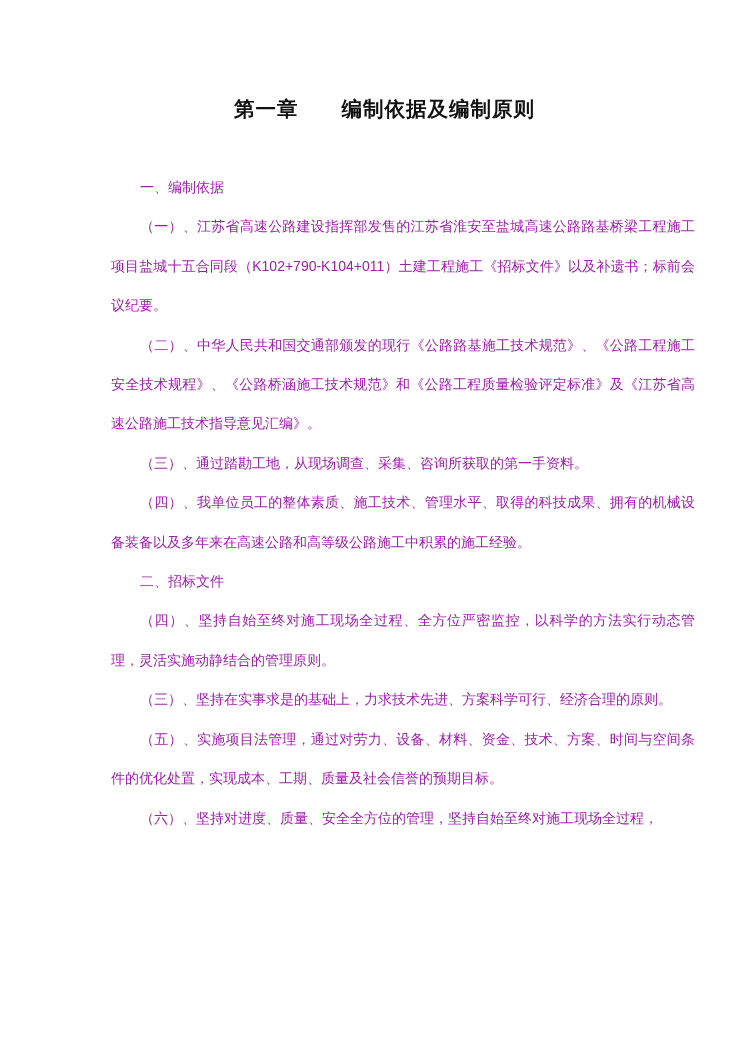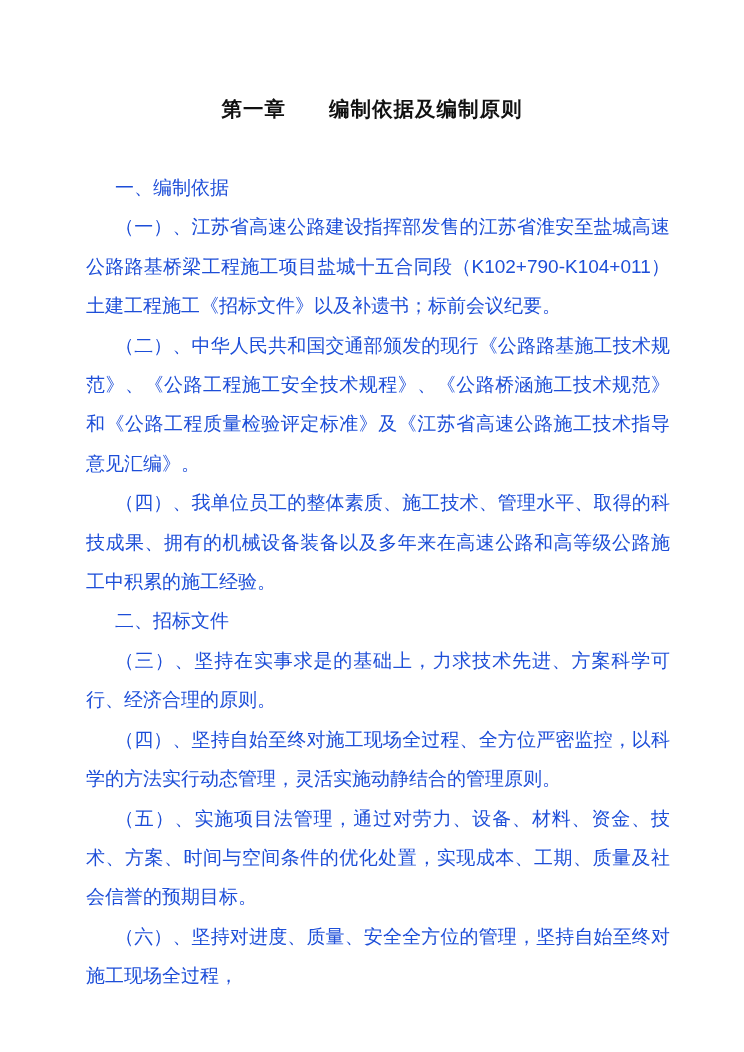--- a/index.html
+++ b/index.html
@@ -9,70 +9,72 @@
   }
 
   .page {
     position: relative;
     width: 744px;
     height: 1052px;
     background: #ffffff;
     overflow: hidden;
     font-family: "Liberation Sans", "DejaVu Sans", sans-serif;
     color: #1e1e1e;
+    padding-left: 25px;
   }
 
   .doc-title {
     margin: 94px 86px 0 86px;
     text-align: center;
     font-size: 20.5px;
     line-height: 29px;
     font-weight: bold;
     color: #111111;
     letter-spacing: 1px;
   }
 
   .doc-body {
     margin: 45px 74px 0 86px;
     width: 584px;
   }
 
   .doc-body p {
-    font-size: 19px;
+    font-size: 14px;
     line-height: 39.4px;
     text-align: justify;
     text-indent: 29px;
     word-break: normal;
-    color: #1d4ed8;
+    color: #a21caf;
   }
 </style>
 </head>
 <body>
 
 <div class="page">
 
   <div class="doc-title">第一章　　编制依据及编制原则</div>
 
   <div class="doc-body">
 
     <p>一、编制依据</p>
 
     <p>（一）、江苏省高速公路建设指挥部发售的江苏省淮安至盐城高速公路路基桥梁工程施工项目盐城十五合同段（K102+790-K104+011）土建工程施工《招标文件》以及补遗书；标前会议纪要。</p>
 
     <p>（二）、中华人民共和国交通部颁发的现行《公路路基施工技术规范》、《公路工程施工安全技术规程》、《公路桥涵施工技术规范》和《公路工程质量检验评定标准》及《江苏省高速公路施工技术指导意见汇编》。</p>
 
+    <p>（三）、通过踏勘工地，从现场调查、采集、咨询所获取的第一手资料。</p>
 
     <p>（四）、我单位员工的整体素质、施工技术、管理水平、取得的科技成果、拥有的机械设备装备以及多年来在高速公路和高等级公路施工中积累的施工经验。</p>
 
     <p>二、招标文件</p>
 
 
 
+    <p>（四）、坚持自始至终对施工现场全过程、全方位严密监控，以科学的方法实行动态管理，灵活实施动静结合的管理原则。</p>
+
     <p>（三）、坚持在实事求是的基础上，力求技术先进、方案科学可行、经济合理的原则。</p>
-
-    <p>（四）、坚持自始至终对施工现场全过程、全方位严密监控，以科学的方法实行动态管理，灵活实施动静结合的管理原则。</p>
 
     <p>（五）、实施项目法管理，通过对劳力、设备、材料、资金、技术、方案、时间与空间条件的优化处置，实现成本、工期、质量及社会信誉的预期目标。</p>
 
     <p>（六）、坚持对进度、质量、安全全方位的管理，坚持自始至终对施工现场全过程，</p>
 
   </div>
 </div>
 
 </body></html>

